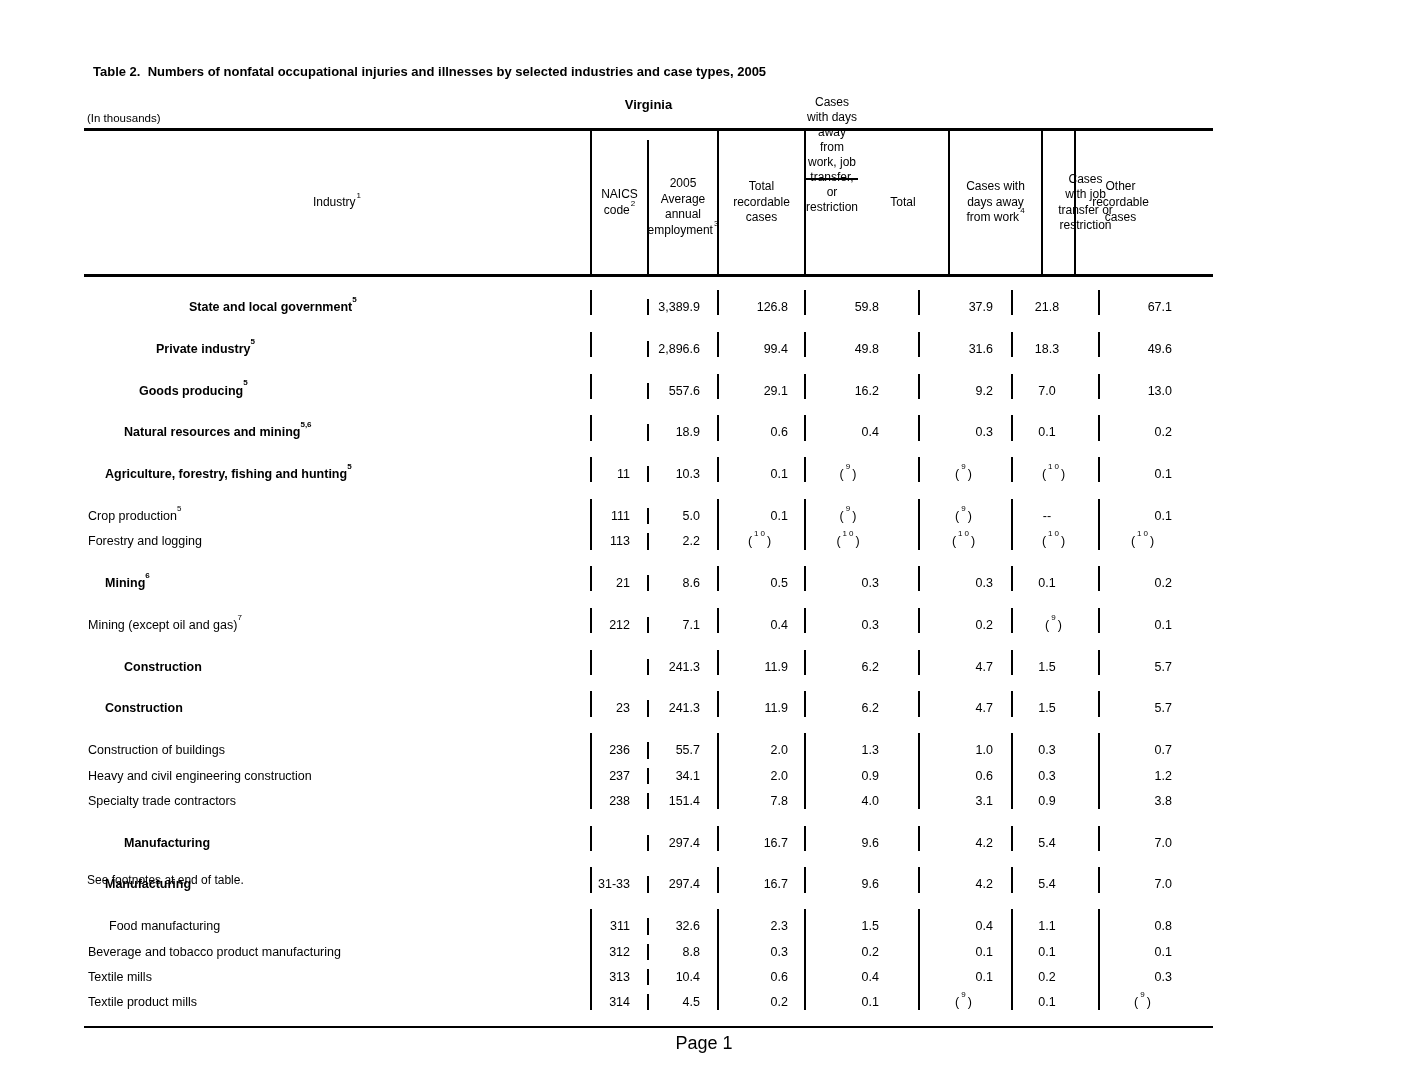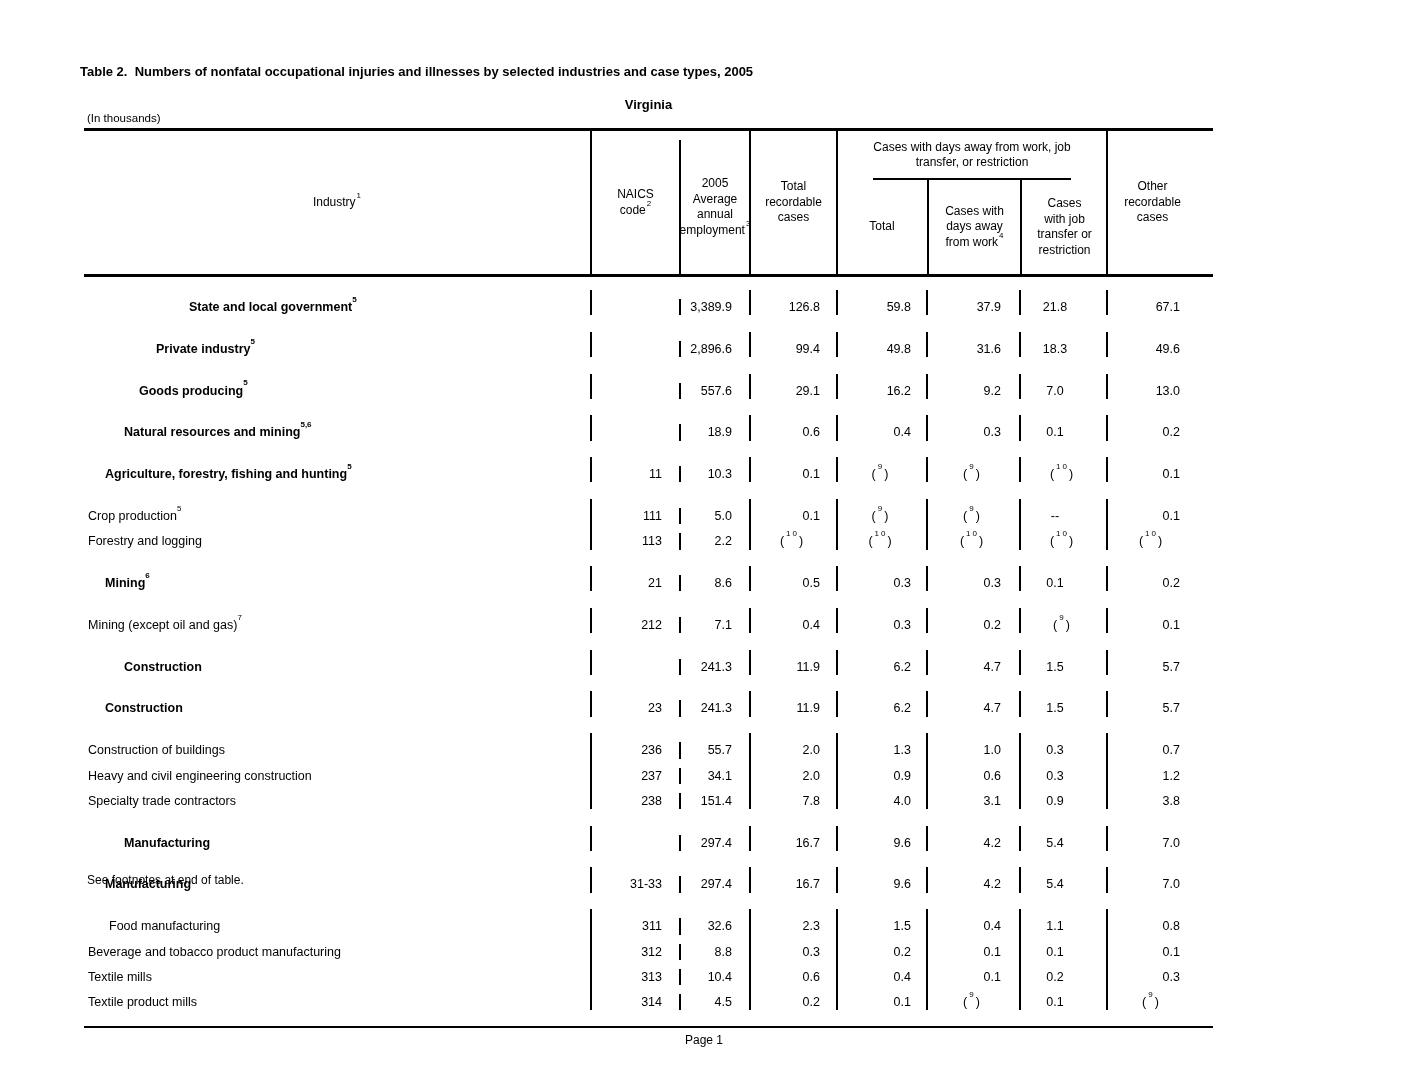--- a/index.html
+++ b/index.html
@@ -4,46 +4,46 @@
 <style>
   * { margin:0; padding:0; box-sizing:border-box; }
   html,body { background:#fff; }
   body {
     width:1408px; height:1088px; position:relative; overflow:hidden;
     font-family:"Liberation Sans", sans-serif; color:#000;
   }
   sup, .hsup { font-size:8px; line-height:0; position:relative; top:-4px; }
   .hsup { top:-3px; margin-left:1px; }
 
-  .doc-title { position:absolute; left:80px; top:64px; font-size:13px; font-weight:bold; white-space:pre; }
+  .doc-title { position:absolute; left:93px; top:64px; font-size:13px; font-weight:bold; white-space:pre; }
   .region    { position:absolute; left:84px; top:97px; width:1129px; text-align:center; font-size:13px; font-weight:bold; }
   .units     { position:absolute; left:87px; top:112px; font-size:11.5px; }
   .footnote-ref { position:absolute; left:87px; top:873px; font-size:12px; }
-  .page-num  { position:absolute; left:0; top:1033px; width:1408px; text-align:center; font-size:12px; }
+  .page-num  { position:absolute; left:0; top:1033px; width:1408px; text-align:center; font-size:18px; }
 
   .tbl { position:absolute; left:84px; top:128px; width:1129px;
          border-top:3px solid #000; border-bottom:2px solid #000; }
 
   
   .c-ind   { width:506px; }
-  .c-naics { width:89px;  }
+  .c-naics { width:57px;  }
   .c-emp   { width:70px;margin-top:9px;  }
   .c-trc   { width:87px;  }
   .c-dart  { width:270px; }
   .c-total { width:90px;  }
   .c-da    { width:93px;  }
   .c-jt    { width:87px;  }
   .c-other { width:91px;  }
   .bl { border-left:2px solid #000; }
 
   
   .thead { display:flex; height:146px; border-bottom:3px solid #000; font-size:12px; }
   .th { display:flex; align-items:center; justify-content:center; text-align:center; }
   .hlines { white-space:pre-line; line-height:15.5px; }
-  .c-dart { display:flex; flex-direction:column;align-items:center; }
+  .c-dart { display:flex; flex-direction:row; }
   .dart-top { height:49px; border-bottom:2px solid #000; display:flex; align-items:center; justify-content:center; text-align:center; }
   .dart-top .hlines { line-height:15px; }
   .dart-sub { flex:1; display:flex; }
   .dart-sub .th { height:100%; }
 
   
   .tbody { font-size:12.5px; padding-top:13px; padding-bottom:16px; }
   .row { display:flex; align-items:stretch; line-height:16.3px; }
   .row.gap { padding-top:16.5px; }
   .cell { display:flex; flex-direction:column; justify-content:flex-end; }
@@ -52,21 +52,21 @@
   .b { font-weight:bold; }
   .leader { flex:1; margin-left:3px;
     background-image:radial-gradient(circle at 1.2px 1.2px, #000 1.1px, transparent 1.45px);
     background-size:6.5px 2.5px; background-repeat:repeat-x;
     background-position:left bottom 3px; }
   .cell.c-naics { text-align:right; padding-right:17px; }
   .val { text-align:right; }
   .val.c-emp   { padding-right:17px; }
   .val.c-trc   { padding-right:16px; }
   .val.c-total { padding-right:15px; }
-  .val.c-da    { padding-right:18px; }
+  .val.c-da    { padding-right:18px;margin-left:24px; }
   .val.c-jt    { padding-right:17px;align-items:center; }
   .val.c-other { padding-right:17px; }
   .cell.fn { text-align:center; padding-right:2px; }
   .fn-sp { letter-spacing:2px; }
 </style>
 </head>
 <body>
 
 <div class="doc-title">Table 2.  Numbers of nonfatal occupational injuries and illnesses by selected industries and case types, 2005</div>
 <div class="region">Virginia</div>

